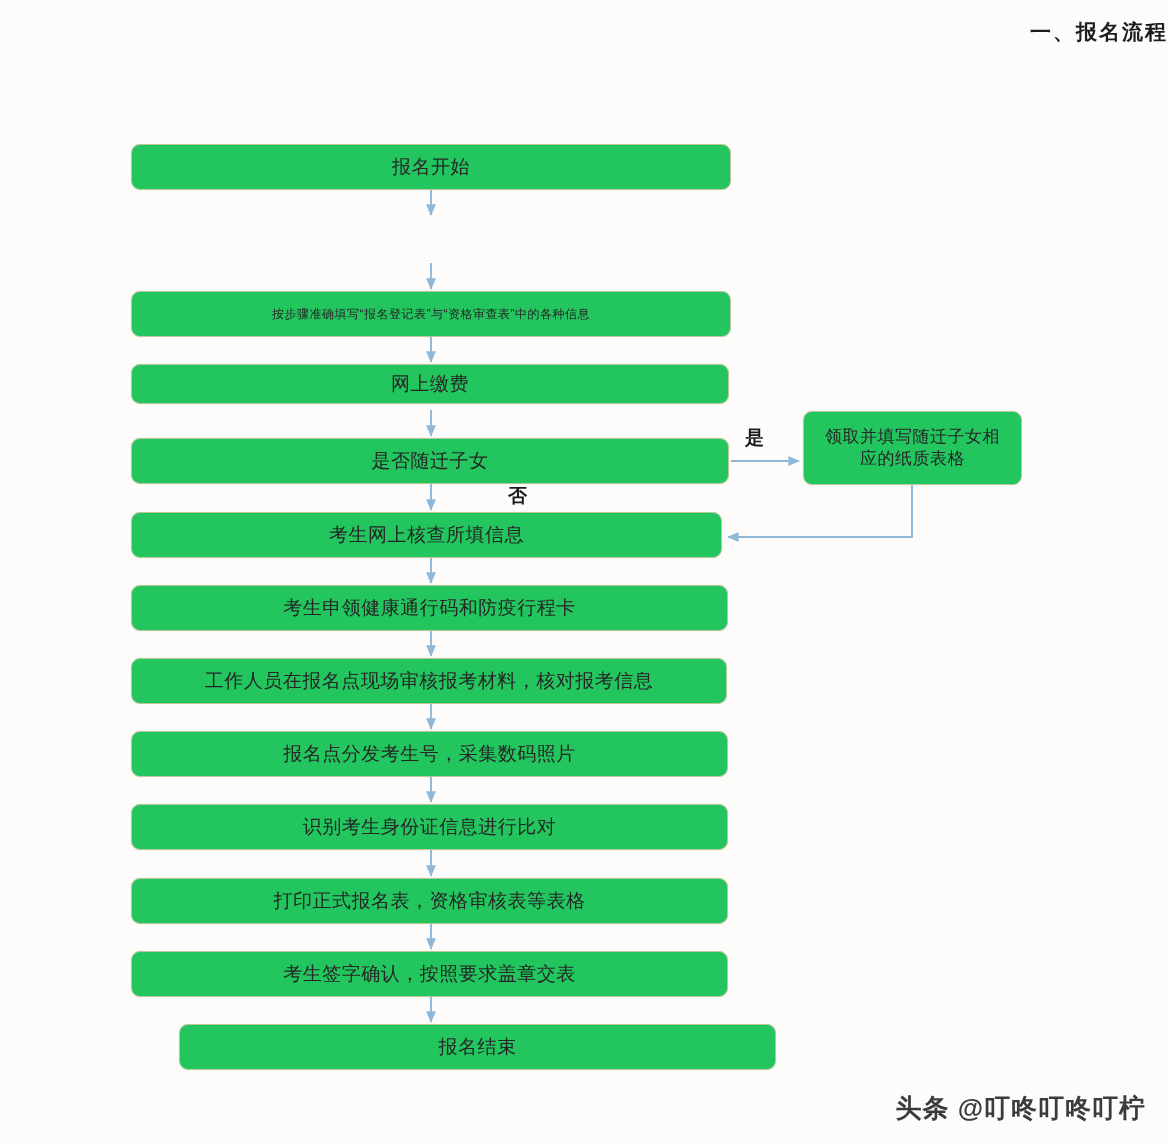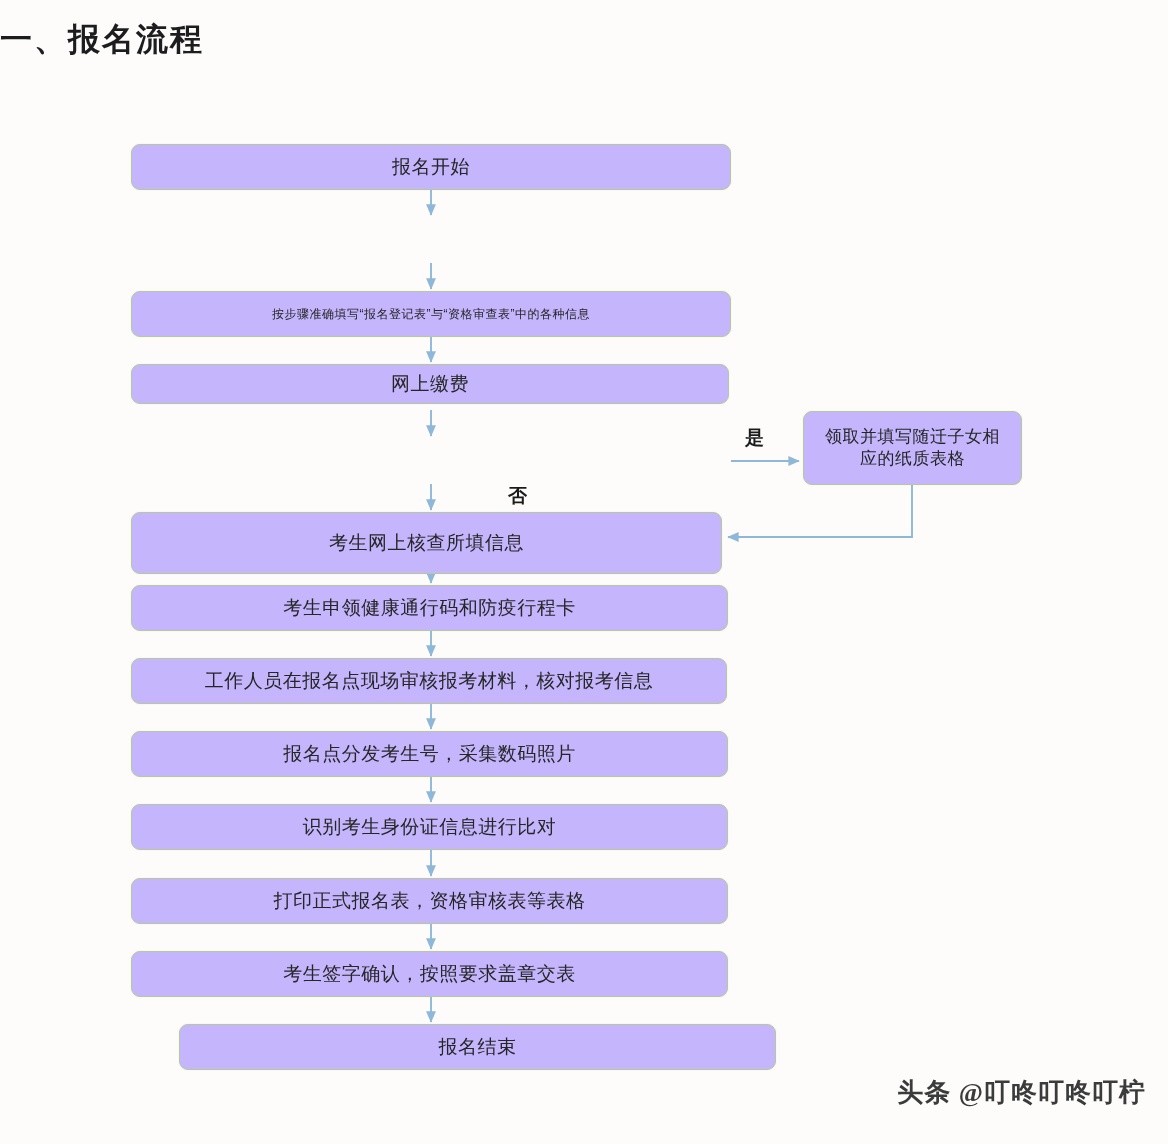--- a/index.html
+++ b/index.html
@@ -13,22 +13,22 @@
     font-family: "Liberation Sans", "DejaVu Sans", sans-serif;
     position: relative;
     overflow: hidden;
   }
 
   #page-title {
     position: absolute;
     top: 18px;
     left: 0;
     width: 1168px;
-    text-align: left;
-    font-size: 32px;
+    text-align: right;
+    font-size: 21px;
     font-weight: bold;
     color: #1d1d1f;
     letter-spacing: 2px;
     font-family: "Liberation Serif", "DejaVu Serif", serif;
   }
 
   .flow-canvas {
     position: absolute;
     top: 0;
     left: 0;
@@ -43,21 +43,21 @@
     width: 1168px;
     height: 1144px;
     pointer-events: none;
   }
 
   .flow-box {
     position: absolute;
     box-sizing: border-box;
     border: 1.6px solid #b9c79b;
     border-radius: 9px;
-    background: #c4b5fd;
+    background: #22c55e;
     display: flex;
     align-items: center;
     justify-content: center;
     color: #262626;
     font-size: 19px;
     line-height: 1.25;
     text-align: center;
     letter-spacing: 0.5px;
     box-shadow: 0 0 2px rgba(185,199,155,0.28);
   }
@@ -72,27 +72,27 @@
     position: absolute;
     font-size: 19px;
     font-weight: bold;
     color: #1b1b1b;
     font-family: "Liberation Serif", "DejaVu Serif", serif;
   }
 
   #watermark {
     position: absolute;
     right: 22px;
-    bottom: 34px;
+    bottom: 18px;
     font-size: 26px;
     font-weight: bold;
     color: #2b2b2b;
     letter-spacing: 1px;
     opacity: 0.92;
-    font-family: Liberation Serif, serif;
+    font-family: Liberation Sans, sans-serif;
   }
 </style>
 </head>
 <body>
 
 <div class="flow-canvas">
 
   <div id="page-title">一、报名流程</div>
 
   <svg class="connector-layer" width="1168" height="1144" viewBox="0 0 1168 1144">
@@ -124,22 +124,23 @@
     </g>
   </svg>
 
   <div class="flow-box" style="left:131px; top:144px; width:600px; height:46px;">报名开始</div>
 
 
   <div class="flow-box" style="left:131px; top:291px; width:600px; height:46px; font-size:12px;">按步骤准确填写“报名登记表”与“资格审查表”中的各种信息</div>
 
   <div class="flow-box" style="left:131px; top:364px; width:598px; height:40px;">网上缴费</div>
 
+  <div class="flow-box" style="left:131px; top:438px; width:598px; height:46px;">是否随迁子女</div>
 
-  <div class="flow-box" style="left:131px; top:512px; width:591px; height:62px;">考生网上核查所填信息</div>
+  <div class="flow-box" style="left:131px; top:512px; width:591px; height:46px;">考生网上核查所填信息</div>
 
   <div class="flow-box" style="left:131px; top:585px; width:597px; height:46px;">考生申领健康通行码和防疫行程卡</div>
 
   <div class="flow-box" style="left:131px; top:658px; width:596px; height:46px;">工作人员在报名点现场审核报考材料，核对报考信息</div>
 
   <div class="flow-box" style="left:131px; top:731px; width:597px; height:46px;text-align:right;">报名点分发考生号，采集数码照片</div>
 
   <div class="flow-box" style="left:131px; top:804px; width:597px; height:46px;">识别考生身份证信息进行比对</div>
 
   <div class="flow-box" style="left:131px; top:878px; width:597px; height:46px;">打印正式报名表，资格审核表等表格</div>

